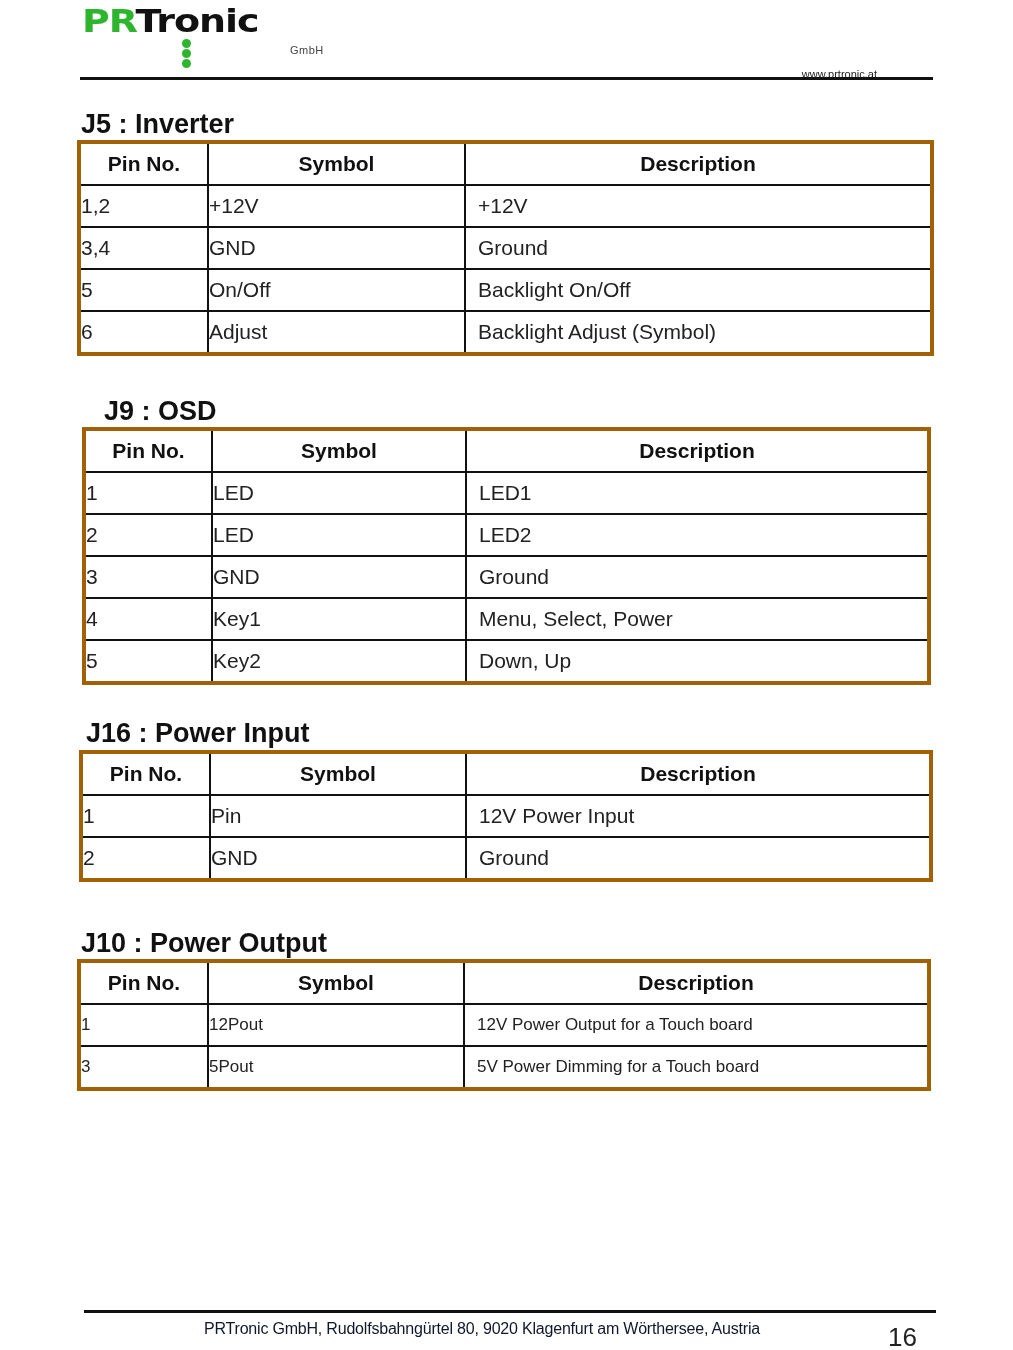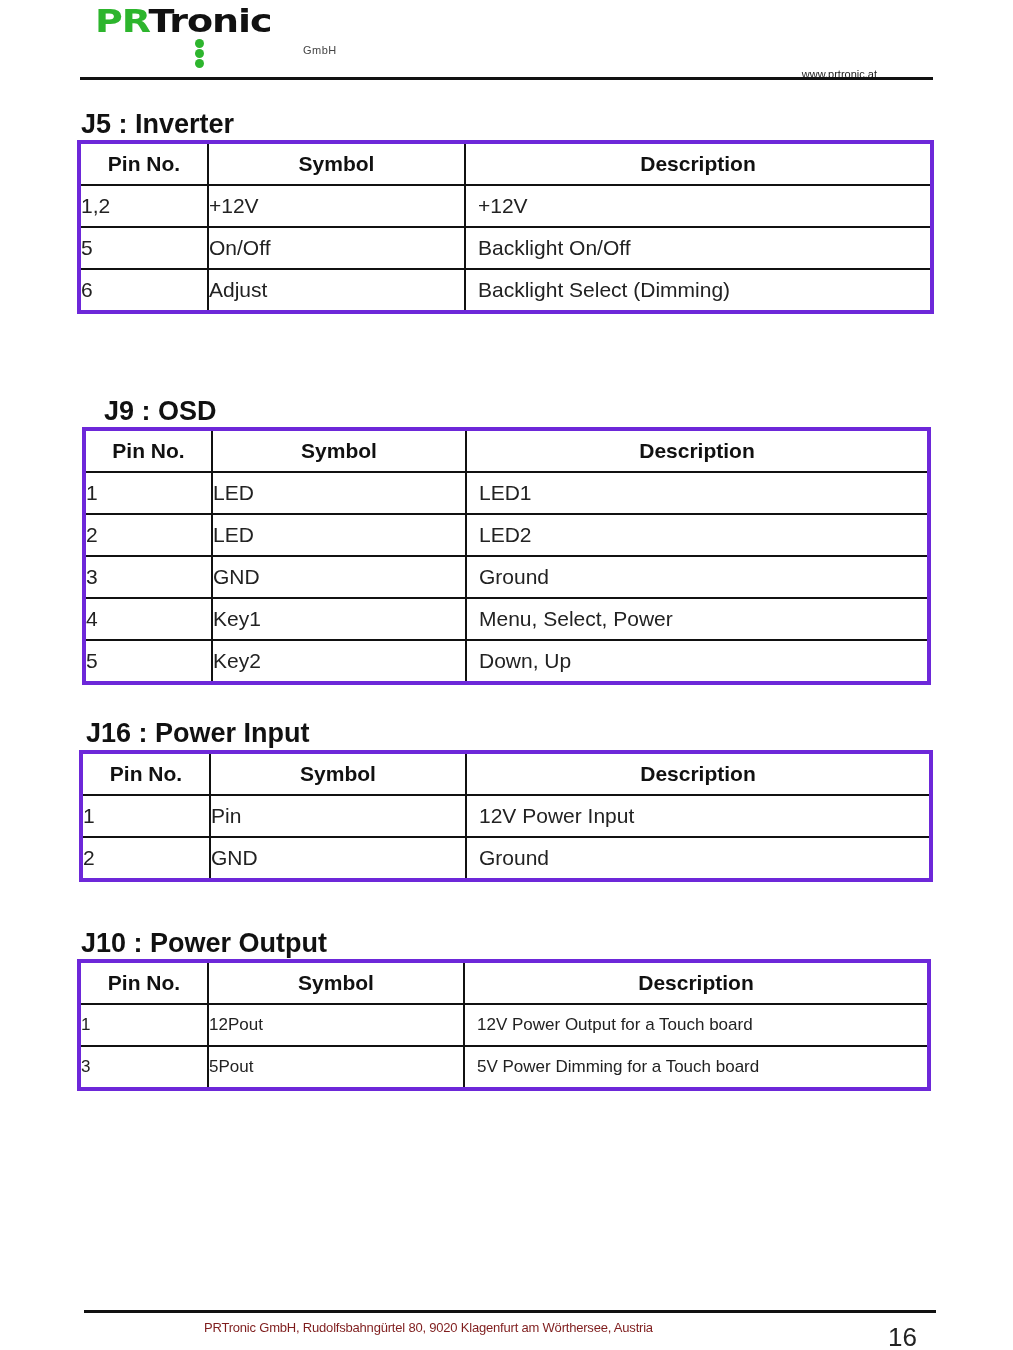--- a/index.html
+++ b/index.html
@@ -1,44 +1,44 @@
 <!DOCTYPE html>
 <html><head>
 <meta charset="utf-8">
 <style>
   html, body { margin: 0; padding: 0; background: #ffffff; }
   body { width: 1013px; height: 1350px; position: relative; overflow: hidden;
          font-family: "Liberation Sans", "DejaVu Sans", sans-serif; color: #1a1a1a; }
 
   
-  .logo { position: absolute; left: 82px; top: 4px; width: 260px; height: 68px; margin-left: 13px; }
+  .logo { position: absolute; left: 82px; top: 4px; width: 260px; height: 68px; }
   .logo-text { position: absolute; left: 0; top: 0; font-family: "DejaVu Sans", sans-serif;
                font-weight: bold; font-size: 38px; letter-spacing: -1px; line-height: 40px;
                transform: scaleY(0.85); transform-origin: top left; white-space: nowrap; }
   .logo-pr { color: #2db52d; }
   .logo-tronic { color: #111111; }
   .logo-gmbh { position: absolute; left: 208px; top: 40px; font-size: 11px; color: #444; letter-spacing: 0.5px; }
   .logo-dots { position: absolute; left: 100px; top: 35px; width: 10px; }
   .logo-dots span { display: block; width: 9px; height: 9px; border-radius: 50%;
                     background: #2db52d; margin-bottom: 1px; }
   .website { position: absolute; right: 136px; top: 49px; font-size: 11px; color: #222; margin-top: 19px; }
   .header-rule { position: absolute; left: 80px; width: 853px; top: 77px; height: 3px; background: #111; }
 
   
   .section-title { position: absolute; font-weight: bold; font-size: 27px; color: #111; }
-  table.pins { position: absolute; border-collapse: collapse; border: 4px solid #6d28d9; table-layout: fixed; }
+  table.pins { position: absolute; border-collapse: collapse; border: 4px solid #a16207; table-layout: fixed; }
   table.pins th, table.pins td { border: 2px solid #111; padding: 0; height: 40px; font-size: 21px; color: #222; }
   table.pins th { font-weight: bold; text-align: center; color: #111; }
   table.pins td.c { text-align: left; }
   table.pins td.l { text-align: left; padding-left: 12px; }
   table.pins.small td { font-size: 17px; }
 
   
   .footer-rule { position: absolute; left: 84px; width: 852px; top: 1310px; height: 3px; background: #111; }
-  .footer-text { position: absolute; left: 204px; top: 1320px; font-size: 13px; color: #7f1d1d; letter-spacing: -0.2px; }
+  .footer-text { position: absolute; left: 204px; top: 1320px; font-size: 16px; color: #0f172a; letter-spacing: -0.2px; }
   .page-num { position: absolute; left: 888px; top: 1322px; font-size: 26px; color: #222; }
 </style>
 </head>
 <body>
 
 <div class="logo">
   <div class="logo-text"><span class="logo-pr">PR</span><span class="logo-tronic">Tronic</span></div>
   <div class="logo-dots">
       <span></span>
       <span></span>
@@ -63,28 +63,33 @@
     <th>Description</th>
   </tr>
     </thead>
   <tbody>
     <tr>
         <td class="c">1,2</td>
         <td class="c">+12V</td>
         <td class="l">+12V</td>
       </tr>
     <tr>
+        <td class="c">3,4</td>
+        <td class="c">GND</td>
+        <td class="l">Ground</td>
+      </tr>
+    <tr>
         <td class="c">5</td>
         <td class="c">On/Off</td>
         <td class="l">Backlight On/Off</td>
       </tr>
     <tr>
         <td class="c">6</td>
         <td class="c">Adjust</td>
-        <td class="l">Backlight Select (Dimming)</td>
+        <td class="l">Backlight Adjust (Symbol)</td>
       </tr>
   </tbody>
 </table>
 
 <div class="section-title" style="left:104px; top:396px;">J9 : OSD</div>
 <table class="pins" style="left:82px; top:427px; width:849px;">
   <colgroup>
       <col style="width:128px">
       <col style="width:254px">
       <col>

